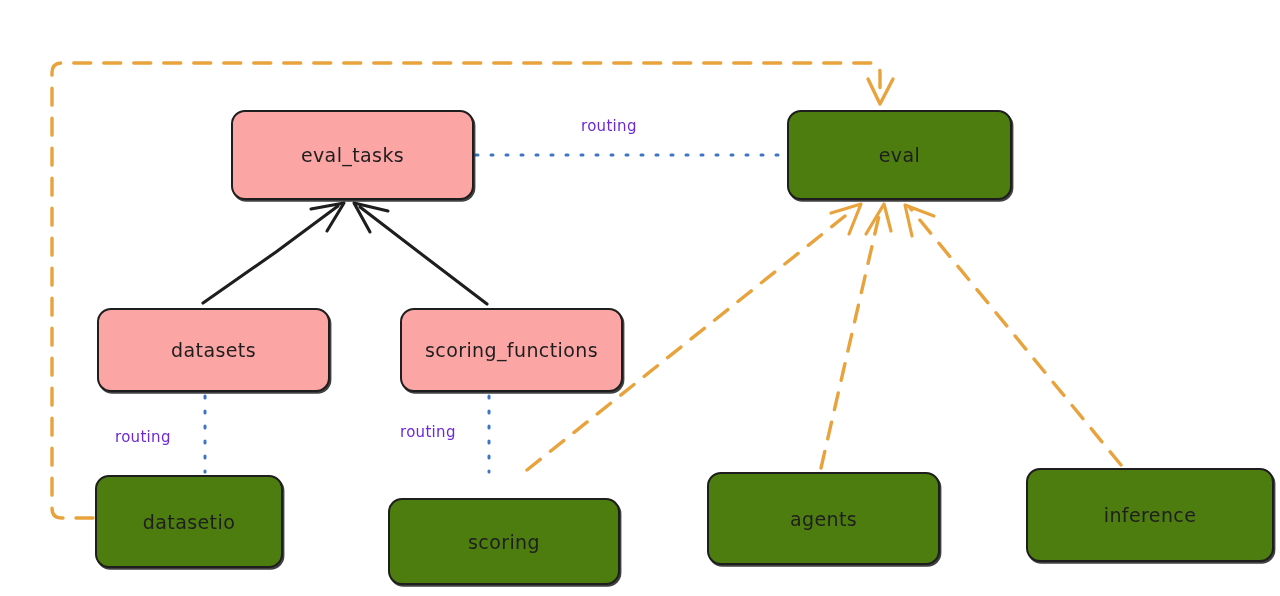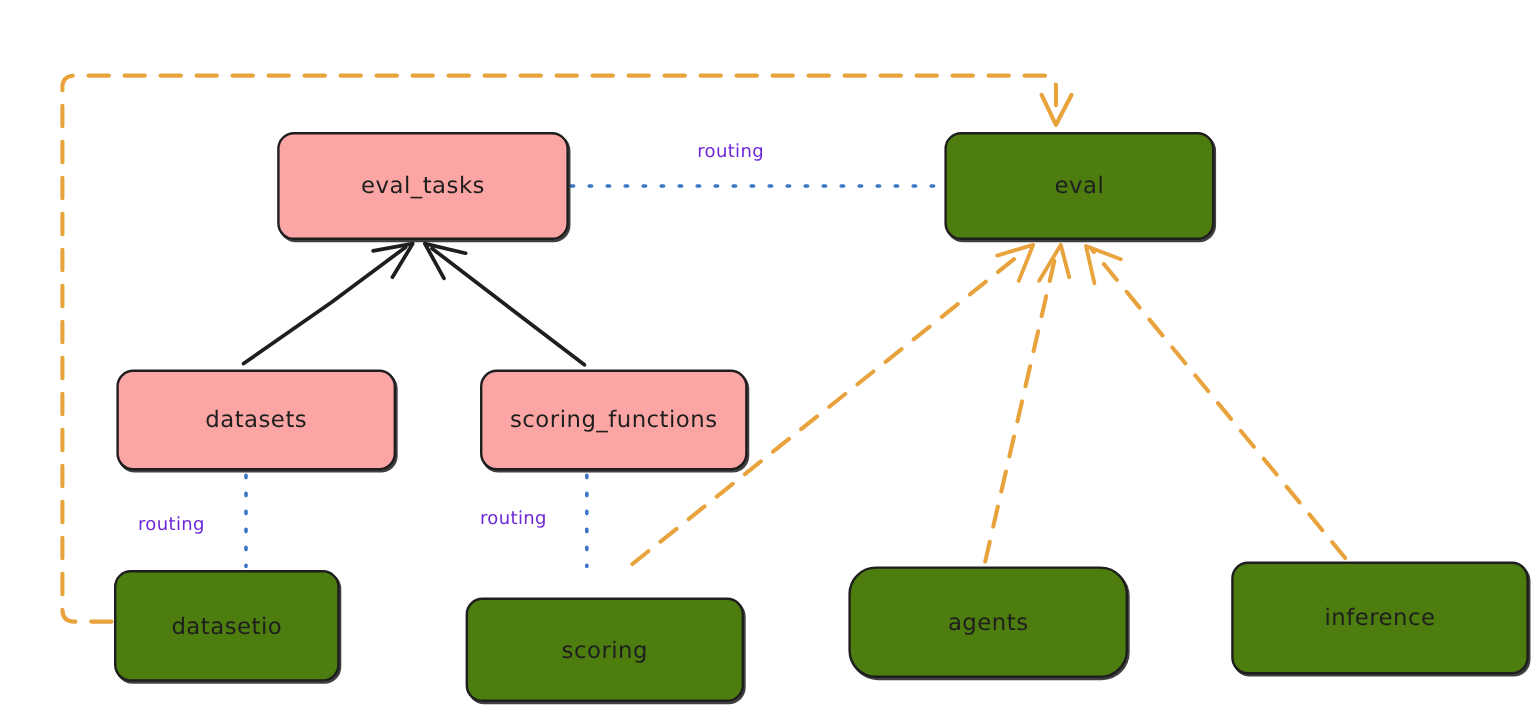--- a/index.html
+++ b/index.html
@@ -122,21 +122,21 @@
   </div>
 
   <div class="node green" style="left:95px; top:475px; width:188px; height:93px;">
     <span class="node-label">datasetio</span>
   </div>
 
   <div class="node green" style="left:388px; top:475px; width:232px; height:87px;margin-top:23px;">
     <span class="node-label">scoring</span>
   </div>
 
-  <div class="node green" style="left:707px; top:472px; width:233px; height:93px;border-radius:23px;">
+  <div class="node green" style="left:707px; top:472px; width:233px; height:93px;">
     <span class="node-label">agents</span>
   </div>
 
   <div class="node green" style="left:1026px; top:468px; width:248px; height:94px;">
     <span class="node-label">inference</span>
   </div>
 
   <div class="edge-label" style="left:581px; top:117px;">routing</div>
 
   <div class="edge-label" style="left:115px; top:428px;">routing</div>

